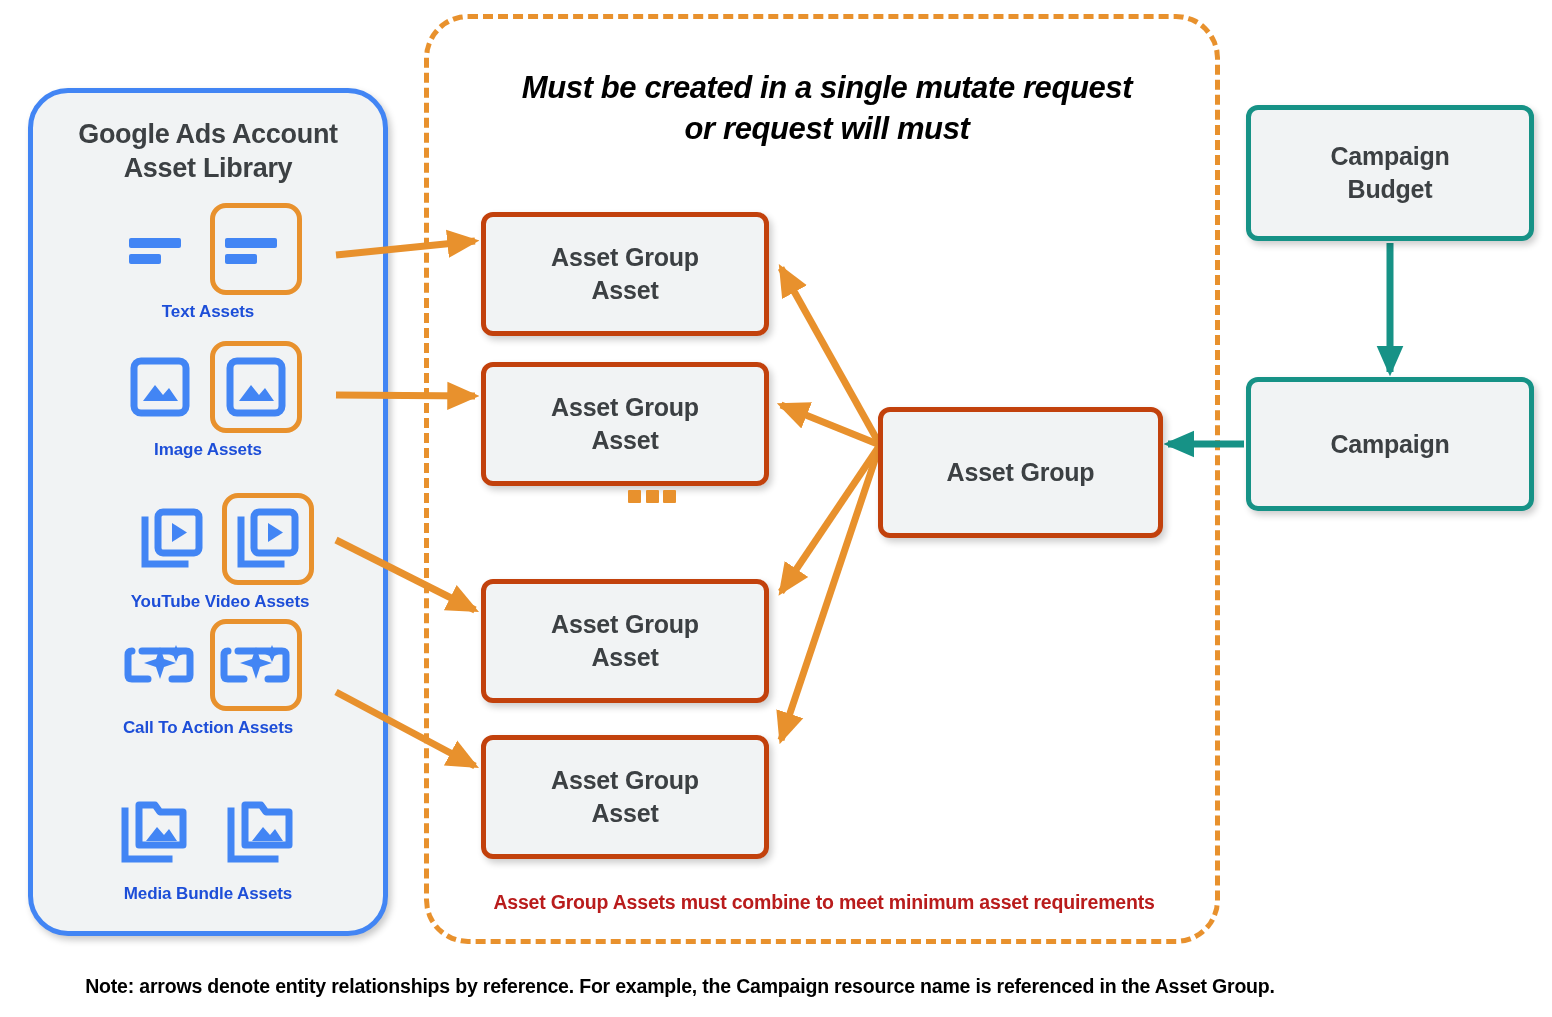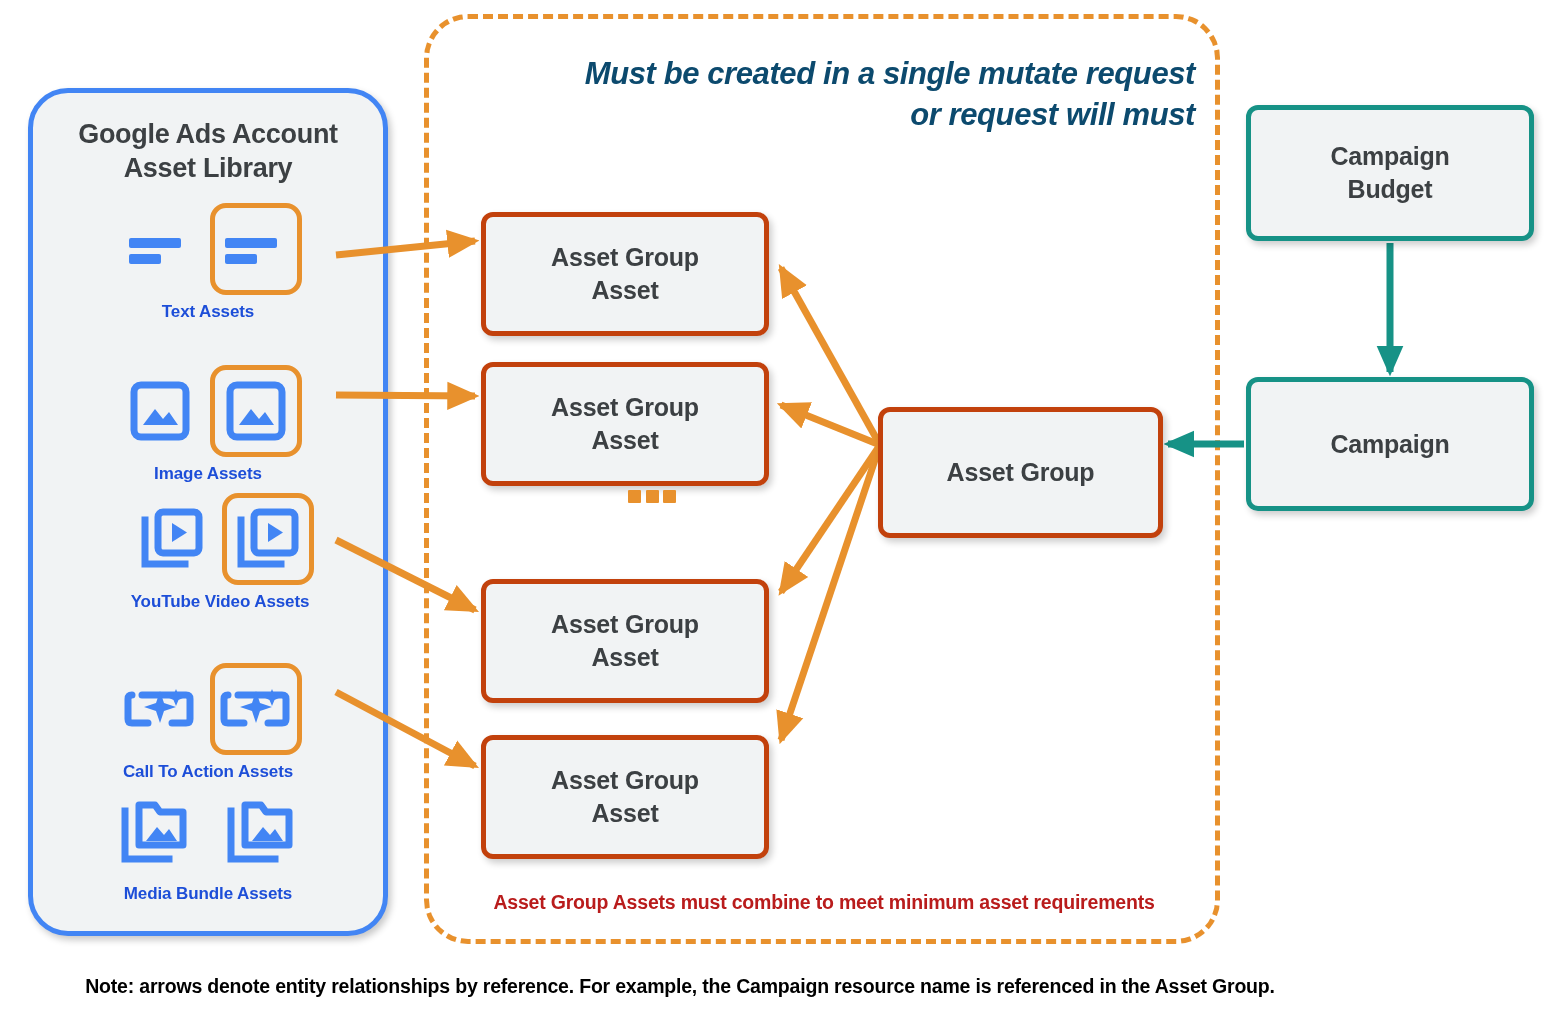--- a/index.html
+++ b/index.html
@@ -72,27 +72,27 @@
     position: absolute;
     left: 424px; top: 14px;
     width: 796px; height: 930px;
     background: #ffffff;
     border: 5px dashed #e8912d;
     border-radius: 44px;
     z-index: 2;
   }
   #mutate-title {
     position: absolute;
-    left: 30px; top: 34px; width: 736px;
-    text-align: right;
+    left: 30px; top: 48px; width: 736px;
+    text-align: center;
     font-size: 31px;
     font-style: italic;
     font-weight: 700;
     line-height: 1.33;
-    color: #0c4a6e;
+    color: #000000;
     letter-spacing: -0.4px;
   }
   #mutate-footnote {
     position: absolute;
     left: 10px; top: 872px; width: 770px;
     text-align: center;
     font-size: 19.5px;
     font-weight: 700;
     color: #b91c1c;
     letter-spacing: -0.2px;
@@ -188,21 +188,21 @@
         <div class="icon-boxed">
           <svg width="70" height="46" viewBox="0 0 70 46" aria-hidden="true">
             <rect x="4" y="12" width="52" height="10" rx="2" fill="#4285f4"></rect>
             <rect x="4" y="28" width="32" height="10" rx="2" fill="#4285f4"></rect>
           </svg>
         </div>
       </div>
       <div class="asset-caption">Text Assets</div>
     </div>
 
-    <div class="asset-row" style="top:272px;">
+    <div class="asset-row" style="top:248px;">
       <div class="icon-pair">
         <div class="icon-plain">
           <svg width="64" height="64" viewBox="0 0 64 64" aria-hidden="true">
             <rect x="6" y="6" width="52" height="52" rx="7" fill="none" stroke="#4285f4" stroke-width="7"></rect>
             <path d="M15 46 L27 30 L35 40 L41 33 L50 46 Z" fill="#4285f4"></path>
           </svg>
         </div>
         <div class="icon-boxed">
           <svg width="64" height="64" viewBox="0 0 64 64" aria-hidden="true">
             <rect x="6" y="6" width="52" height="52" rx="7" fill="none" stroke="#4285f4" stroke-width="7"></rect>
@@ -226,21 +226,21 @@
           <svg width="66" height="66" viewBox="0 0 66 66" aria-hidden="true">
             <path d="M6 14 L6 58 L46 58" fill="none" stroke="#4285f4" stroke-width="7" stroke-linecap="square"></path>
             <rect x="19" y="6" width="41" height="41" rx="5" fill="none" stroke="#4285f4" stroke-width="7"></rect>
             <path d="M33 17 L48 26.5 L33 36 Z" fill="#4285f4"></path>
           </svg>
         </div>
       </div>
       <div class="asset-caption">YouTube Video  Assets</div>
     </div>
 
-    <div class="asset-row" style="top:570px;">
+    <div class="asset-row" style="top:526px;">
       <div class="icon-pair">
         <div class="icon-plain">
           <svg width="76" height="56" viewBox="0 0 76 56" aria-hidden="true">
             <path d="M10 14 Q6 14 6 18 L6 38 Q6 42 10 42 L26 42 M50 42 L64 42 Q68 42 68 38 L68 18 Q68 14 64 14 L20 14" fill="none" stroke="#4285f4" stroke-width="7" stroke-linecap="round"></path>
             <path d="M38 10 L42 22 L54 26 L42 30 L38 42 L34 30 L22 26 L34 22 Z" fill="#4285f4"></path>
             <path d="M54 8 L56.5 14 L62 16.5 L56.5 19 L54 25 L51.5 19 L46 16.5 L51.5 14 Z" fill="#4285f4"></path>
           </svg>
         </div>
         <div class="icon-boxed">
           <svg width="76" height="56" viewBox="0 0 76 56" aria-hidden="true">

